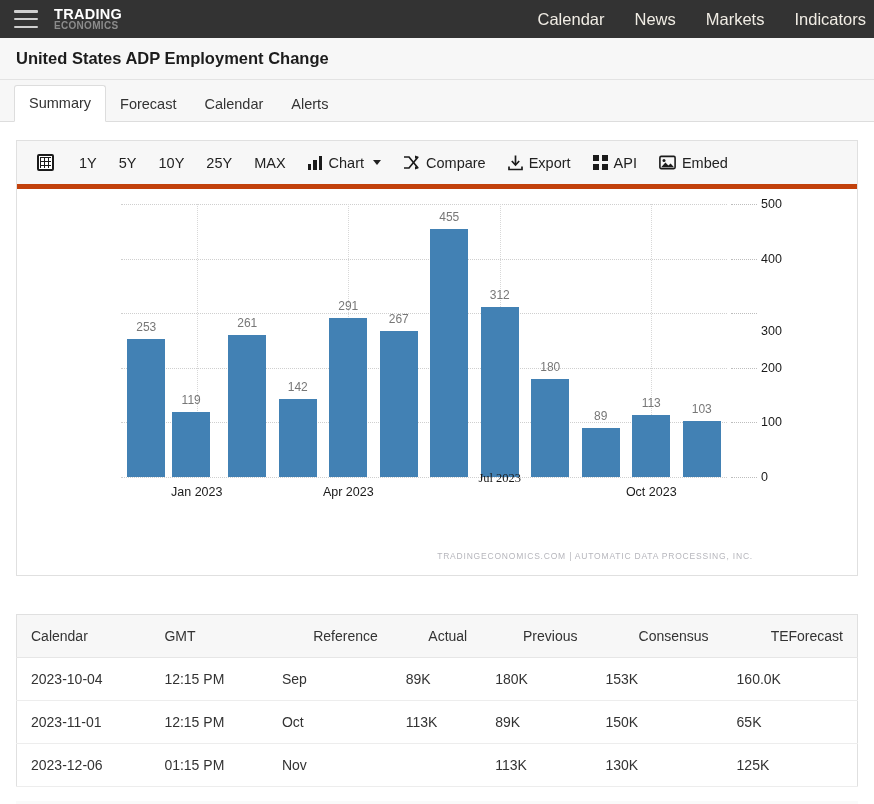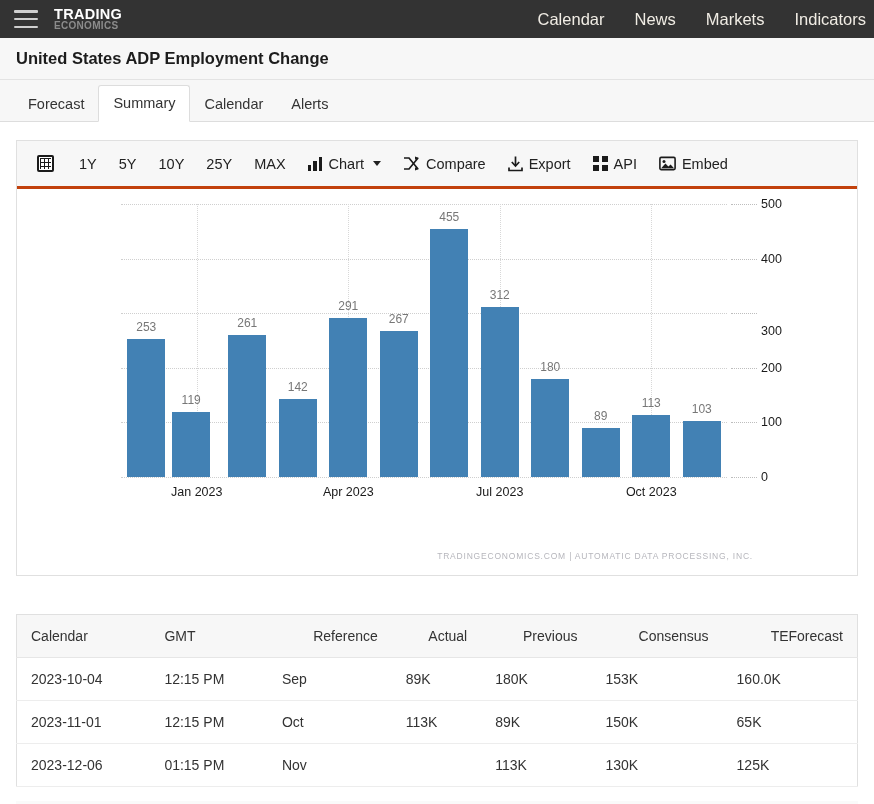--- a/index.html
+++ b/index.html
@@ -105,21 +105,21 @@
 
   
   .chart-panel {
     margin: 18px 16px 0 16px;
     border: 1px solid #e0e0e0;
     background: #ffffff;
   }
   .chart-toolbar {
     height: 48px;
     background: #f7f7f7;
-    border-bottom: 3px solid #c2410c;
+    border-bottom: 5px solid #c2410c;
     display: flex; align-items: center;
     padding-left: 14px;
     gap: 0px;
   }
   .tb-item {
     display: flex; align-items: center; gap: 6px;
     font-size: 14.5px; color: #222;
     padding: 4px 11px;
     cursor: pointer;
     white-space: nowrap;
@@ -275,22 +275,22 @@
     <a href="#">Markets</a>
     <a href="#">Indicators</a>
   </div>
 </div>
 
 <div class="page-title-bar">
   <div class="page-title">United States ADP Employment Change</div>
 </div>
 
 <div class="tabs-bar">
+  <div class="tab active">Summary</div>
   <div class="tab">Forecast</div>
-  <div class="tab active">Summary</div>
   <div class="tab">Calendar</div>
   <div class="tab">Alerts</div>
 </div>
 
 <div class="chart-panel">
 
   <div class="chart-toolbar">
     <div class="tb-item first">
       <span class="ic ic-grid"></span>
     </div>
@@ -425,21 +425,21 @@
           <div class="ytick" style="top: 109.2px;"></div>
           <div class="ylabel" style="top: 109.2px; margin-top: 18px;">300</div>
           <div class="ytick" style="top: 54.6px;"></div>
           <div class="ylabel" style="top: 54.6px;">400</div>
           <div class="ytick" style="top: 0px;"></div>
           <div class="ylabel" style="top: 0px;">500</div>
         </div>
       <div id="xaxis">
           <div class="xlabel" style="left: 75.75px; top: 281px;">Jan 2023</div>
           <div class="xlabel" style="left: 227.25px; top: 281px;">Apr 2023</div>
-          <div class="xlabel" style="left: 378.75px; top: 281px;">Jul 2023</div>
+          <div class="xlabel" style="left: 378.75px; top: 267px; font-family: Liberation Serif, serif;">Jul 2023</div>
           <div class="xlabel" style="left: 530.25px; top: 281px;">Oct 2023</div>
         </div>
     </div>
     <div class="attribution">TRADINGECONOMICS.COM  |  AUTOMATIC DATA PROCESSING, INC.</div>
   </div>
 </div>
 
 <table class="cal-table">
   <thead>
     <tr>

